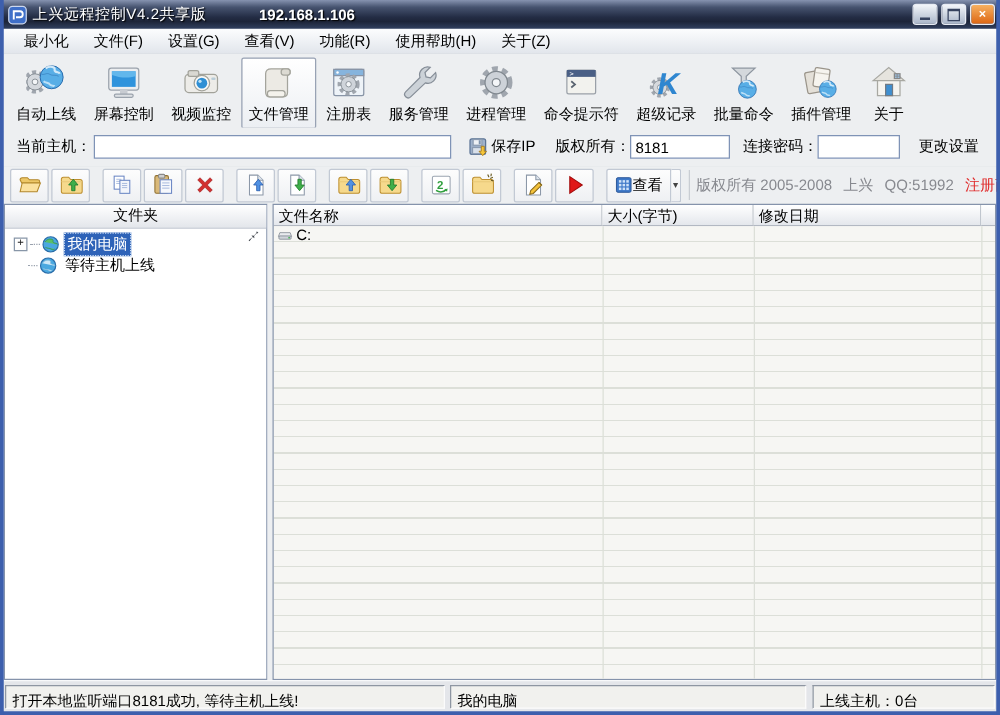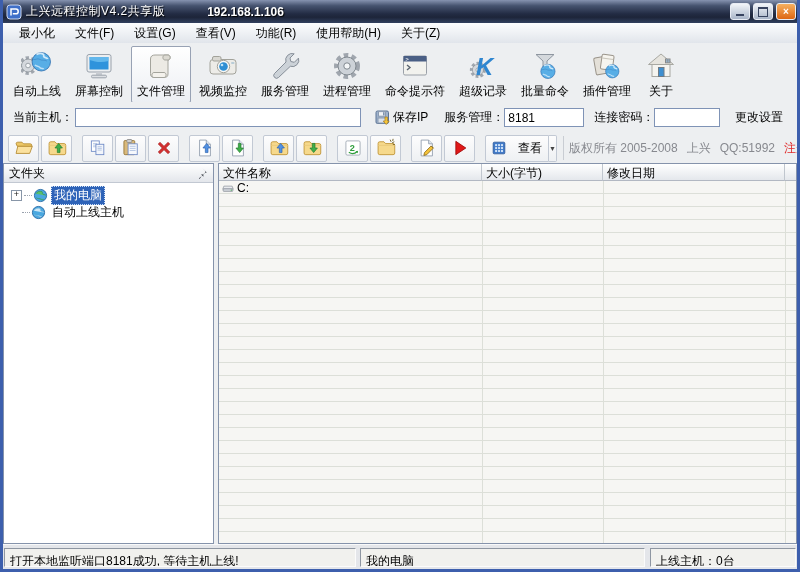--- a/index.html
+++ b/index.html
@@ -51,34 +51,34 @@
   .change-settings{margin-left:auto;margin-right:14px;white-space:nowrap;}
 
   
   .filebar{position:absolute;left:3px;right:3px;top:133px;height:30px;background:#edeff1;
     display:flex;align-items:center;padding-left:5px;}
   .fbtn{width:29px;height:25px;margin-right:2px;border:1px solid #c2c9d4;border-radius:2px;
     background:linear-gradient(#fdfdfd,#eef0f3);display:flex;align-items:center;justify-content:center;flex:none;}
   .icn20{width:20px;height:20px;}
   .grp{margin-left:8px !important;}
   .viewbtn{height:25px;margin-left:8px;border:1px solid #c2c9d4;border-radius:2px 0 0 2px;
-    background:linear-gradient(#fdfdfd,#eef0f3);display:flex;align-items:center;gap:12px;padding:0 6px;white-space:nowrap;justify-content:flex-end;}
+    background:linear-gradient(#fdfdfd,#eef0f3);display:flex;align-items:center;gap:0;padding:0 6px;white-space:nowrap;justify-content:flex-end;}
   .viewdrop{width:12px;height:25px;border:1px solid #c2c9d4;border-left:none;border-radius:0 2px 2px 0;
     background:linear-gradient(#fdfdfd,#eef0f3);display:flex;align-items:center;justify-content:center;font-size:7px;color:#444;}
   .icn14{width:14px;height:14px;}
   .fsep{height:24px;border-left:1px solid #c9cdd3;margin:0 5px 0 6px;}
   .copyright{color:#87898f;white-space:nowrap;display:flex;align-items:center;}
   .copyright span{margin-right:9px;}
   .register{color:#e02a2a;margin-right:0 !important;}
 
   
   .leftpanel{position:absolute;left:3px;top:163px;width:211px;bottom:28px;background:#fff;
     border:1px solid #8593ab;box-sizing:border-box;}
   .panel-header{height:18px;background:linear-gradient(#ffffff,#e3e6eb);border-bottom:1px solid #c2c8d2;
-    display:flex;align-items:center;padding:0 5px;}
+    display:flex;align-items:center;padding:0 5px;flex-direction:column;}
   .pin{margin-left:auto;width:13px;height:13px;}
   .tree{padding-top:4px;}
   .trow{height:17px;display:flex;align-items:center;padding-left:7px;}
   .expander{width:9px;height:9px;border:1px solid #8896a8;background:#fff;font-size:9px;line-height:7px;
     text-align:center;margin-right:2px;flex:none;color:#222;}
   .tdots{width:8px;border-top:1px dotted #9aa2ae;margin-right:1px;flex:none;}
   .tspacer{width:11px;flex:none;}
   .ticon{width:15px;height:15px;margin-right:3px;flex:none;}
   .tlabel2{padding:1px 3px;white-space:nowrap;}
   .tlabel2.sel{background:#2e63b8;color:#fff;outline:1px dotted #cfe0f5;outline-offset:-1px;}
@@ -172,42 +172,57 @@
           <svg viewBox="0 0 32 32">
             <rect x="4" y="4.5" width="24" height="17.5" rx="2" fill="#eceef0" stroke="#9aa2ac"></rect>
             <rect x="6.5" y="7" width="19" height="12.5" fill="#2f93dc"></rect>
             <path d="M6.5 7h19v4c-7 2-13 1-19-1z" fill="#6fc0f0" opacity=".8"></path>
             <rect x="13" y="22" width="6" height="3.2" fill="#c8ccd2"></rect>
             <rect x="8.5" y="25.2" width="15" height="2.6" rx="1.2" fill="#dde0e4" stroke="#9aa2ac"></rect>
           </svg>
         </span>
          <span class="tlabel">屏幕控制</span>
        </div>
-      <div class="tbtn active">
-         <span class="icn i32">
-          <svg viewBox="0 0 32 32">
-            <path d="M10 5h13c2.8 0 2.8 5 0 5v14c0 3-2 3.5-4 3.5H9c-3 0-3.5-2-3.5-4V9c0-3 2-4 4.5-4z" fill="#eceae4" stroke="#a4a49c"></path>
-            <path d="M23 5c2.8 0 2.8 5 0 5h-3c-2.8 0-2.8-5 0-5z" fill="#dcdad2" stroke="#a4a49c"></path>
-            <path d="M9 27.5c-2.8 0-2.8-5 0-5h10c2.8 0 2.8 5 0 5z" fill="#f4f2ec" stroke="#a4a49c"></path>
-          </svg>
-        </span>
-         <span class="tlabel">文件管理</span>
-       </div>
       <div class="tbtn">
          <span class="icn i32">
           <svg viewBox="0 0 32 32">
             <rect x="3" y="9.5" width="26" height="14.5" rx="3" fill="#edece8" stroke="#a2a29a"></rect>
             <rect x="5.5" y="6.5" width="8.5" height="4.5" rx="1.5" fill="#d9d8d2" stroke="#a2a29a"></rect>
             <circle cx="16.5" cy="16.5" r="6.2" fill="#f8f8f6" stroke="#a2a29a"></circle>
             <circle cx="16.5" cy="16.5" r="4.3" fill="#2f8fd4"></circle>
             <circle cx="15" cy="15" r="1.3" fill="#bfe2f6"></circle>
             <rect x="24" y="12" width="3.5" height="2" rx="1" fill="#b8ccd8"></rect>
           </svg>
         </span>
          <span class="tlabel">视频监控</span>
+       </div>
+      <div class="tbtn active">
+         <span class="icn i32">
+          <svg viewBox="0 0 32 32">
+            <path d="M10 5h13c2.8 0 2.8 5 0 5v14c0 3-2 3.5-4 3.5H9c-3 0-3.5-2-3.5-4V9c0-3 2-4 4.5-4z" fill="#eceae4" stroke="#a4a49c"></path>
+            <path d="M23 5c2.8 0 2.8 5 0 5h-3c-2.8 0-2.8-5 0-5z" fill="#dcdad2" stroke="#a4a49c"></path>
+            <path d="M9 27.5c-2.8 0-2.8-5 0-5h10c2.8 0 2.8 5 0 5z" fill="#f4f2ec" stroke="#a4a49c"></path>
+          </svg>
+        </span>
+         <span class="tlabel">文件管理</span>
+       </div>
+      <div class="tbtn">
+         <span class="icn i32">
+          <svg viewBox="0 0 32 32">
+            <rect x="4" y="5.5" width="24" height="21" rx="1.5" fill="#eef3f8" stroke="#8894a6"></rect>
+            <rect x="4" y="5.5" width="24" height="5" fill="#86b4dd" stroke="#8894a6"></rect>
+            <circle cx="7" cy="8" r="1" fill="#fff"></circle>
+            <g transform="translate(5,6.5) scale(.68)">
+              <circle cx="16" cy="16" r="10" fill="none" stroke="#a0a6ae" stroke-width="6" stroke-dasharray="4.2 3.1"></circle>
+<circle cx="16" cy="16" r="9" fill="#cfd4da" stroke="#80888f"></circle>
+              <circle cx="16" cy="16" r="3.2" fill="#f4f6f8" stroke="#80888f"></circle>
+            </g>
+          </svg>
+        </span>
+         <span class="tlabel">注册表</span>
        </div>
       <div class="tbtn">
          <span class="icn i32">
           <svg viewBox="0 0 32 32">
             <path d="M5.5 23.5 17 12a6.5 6.5 0 0 1 8.2-8.2l-4.2 4.2.8 3.5 3.5.8 4.2-4.2a6.5 6.5 0 0 1-8.2 8.2L9.5 27.5a2.83 2.83 0 0 1-4-4z" fill="#ccd2d8" stroke="#868e98"></path>
           </svg>
         </span>
          <span class="tlabel">服务管理</span>
        </div>
       <div class="tbtn">
@@ -300,21 +315,21 @@
           <svg viewBox="0 0 16 16">
             <rect x="1" y="1" width="12.5" height="12.5" rx="1.5" fill="#9fb2cc" stroke="#5c7495"></rect>
             <rect x="3.5" y="1.6" width="7" height="4.6" fill="#eef1f5" stroke="#8a9ab0"></rect>
             <rect x="8" y="2.2" width="1.6" height="3.2" fill="#7d92ad"></rect>
             <rect x="3" y="8" width="8.5" height="5" fill="#d9e0ea" stroke="#8a9ab0"></rect>
             <path d="M10 7v4H8.2l3 3.5 3-3.5H12.4V7z" fill="#f5c63a" stroke="#a5791c" stroke-width=".7"></path>
           </svg>
         </span>
       <span>保存IP</span>
     </span>
-    <span class="hlabel port-label">服务管理：</span>
+    <span class="hlabel port-label">版权所有：</span>
     <input class="xpinput port-input" value="8181" style="">
     <span class="hlabel pwd-label">连接密码：</span>
     <input class="xpinput pwd-input" value="" style="">
     <span class="change-settings">更改设置</span>
   </div>
 
   <div class="filebar">
     <span id="filebtns" style="display:flex;align-items:center;">
         <span class="fbtn">
           <span class="icn icn20">
@@ -489,21 +504,21 @@
         <div class="trow">
          <span class="tspacer"></span>
           <span class="tdots"></span>
          <span class="icn ticon">
             <svg viewBox="0 0 16 16">
               <circle cx="8" cy="8" r="6.5" fill="#4aa8e0" stroke="#2a6ca8"></circle>
               <path d="M3 6c2-2.5 4-3 6.5-2.2 1.4.6-.3 2 1.2 2.8 1.4.8 2.6 0 3 1.4" fill="#cde8f8" stroke="#8abcd8" stroke-width=".6"></path>
               <path d="M3.5 10.5c1.8 1.4 3.6.4 5 1.6 1 .8 2.4.6 3-.2" fill="#cde8f8" stroke="#8abcd8" stroke-width=".6"></path>
             </svg>
           </span>
-         <span class="tlabel2">自动上线主机</span>
+         <span class="tlabel2">等待主机上线</span>
        </div>
       </div>
   </div>
 
   <div class="splitter"></div>
 
   <div class="rightpanel">
     <div class="listheader" id="listheader">
         <span class="hcell" style="width:263px">文件名称</span>
         <span class="hcell" style="width:121px">大小(字节)</span>

